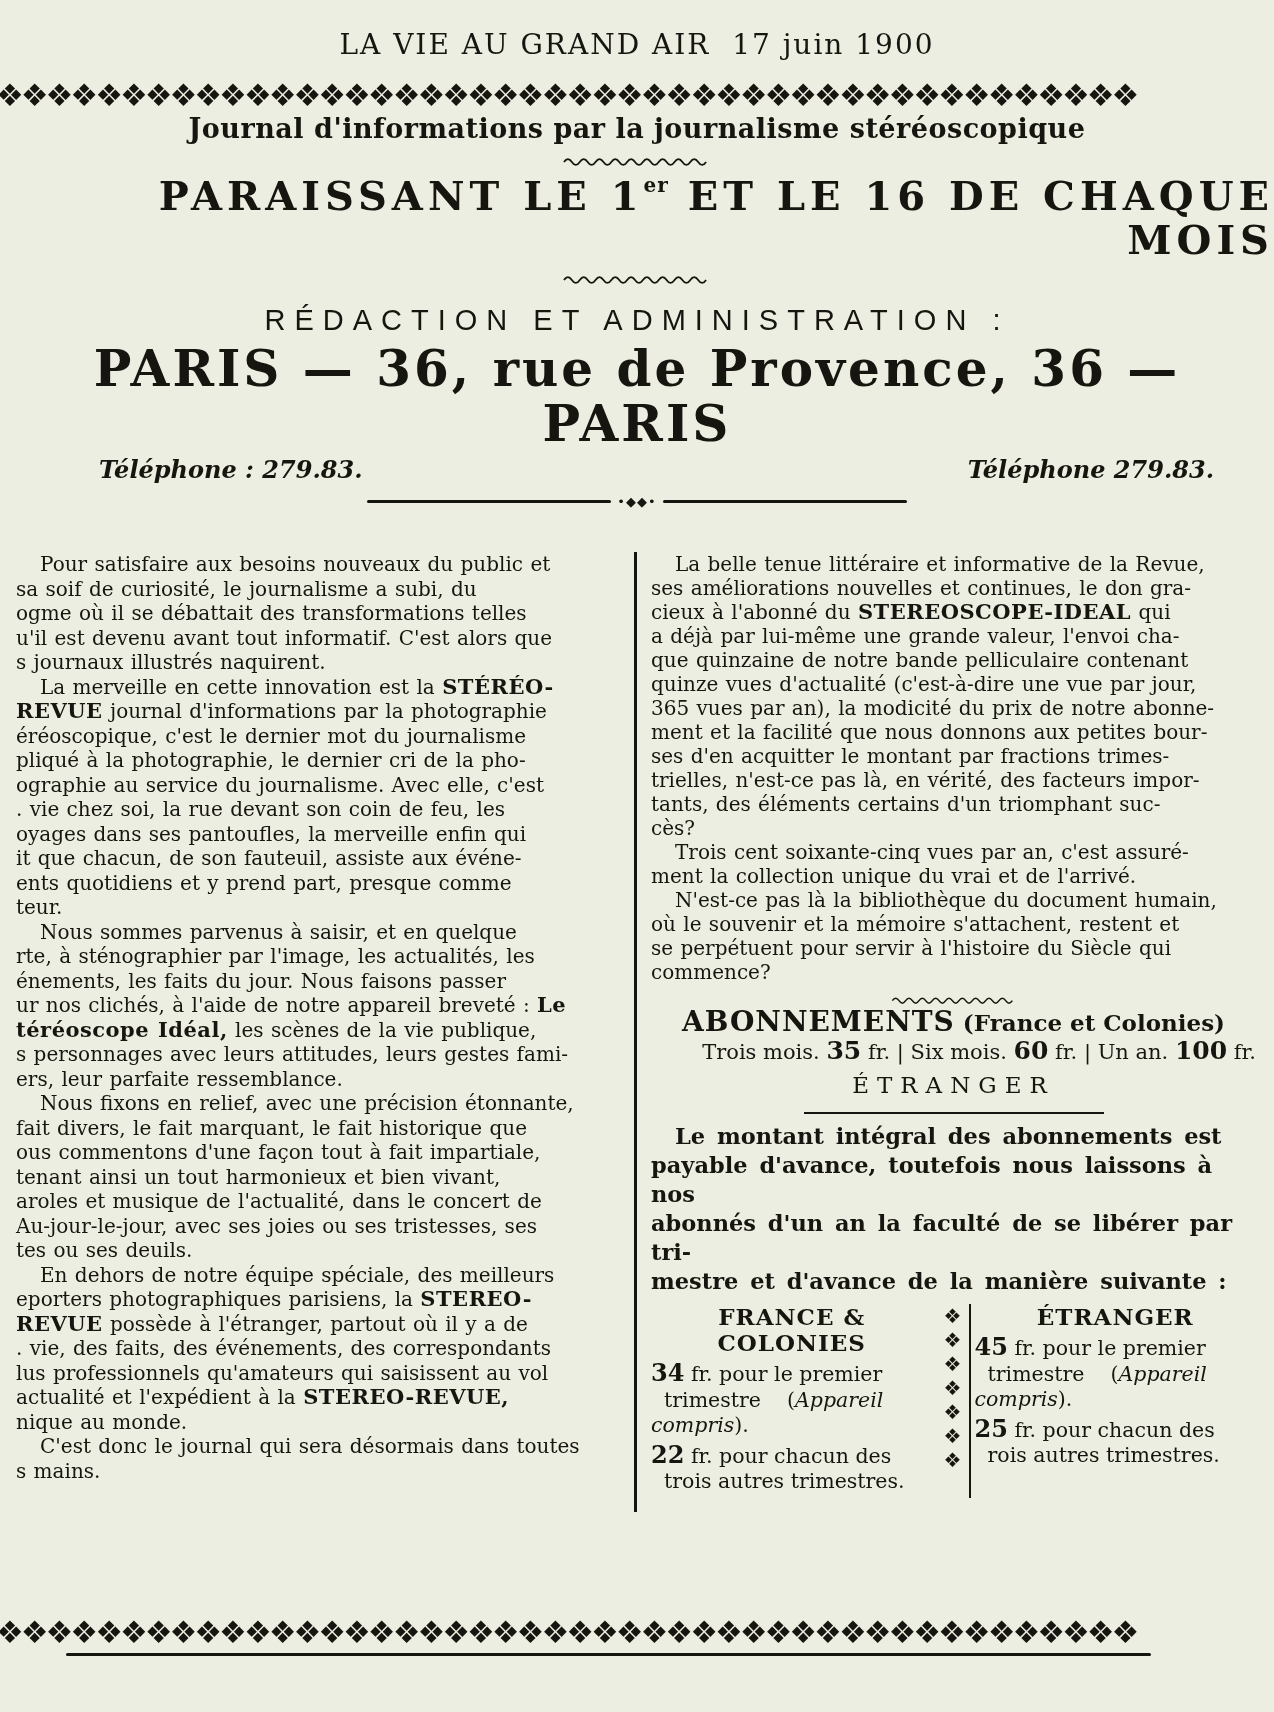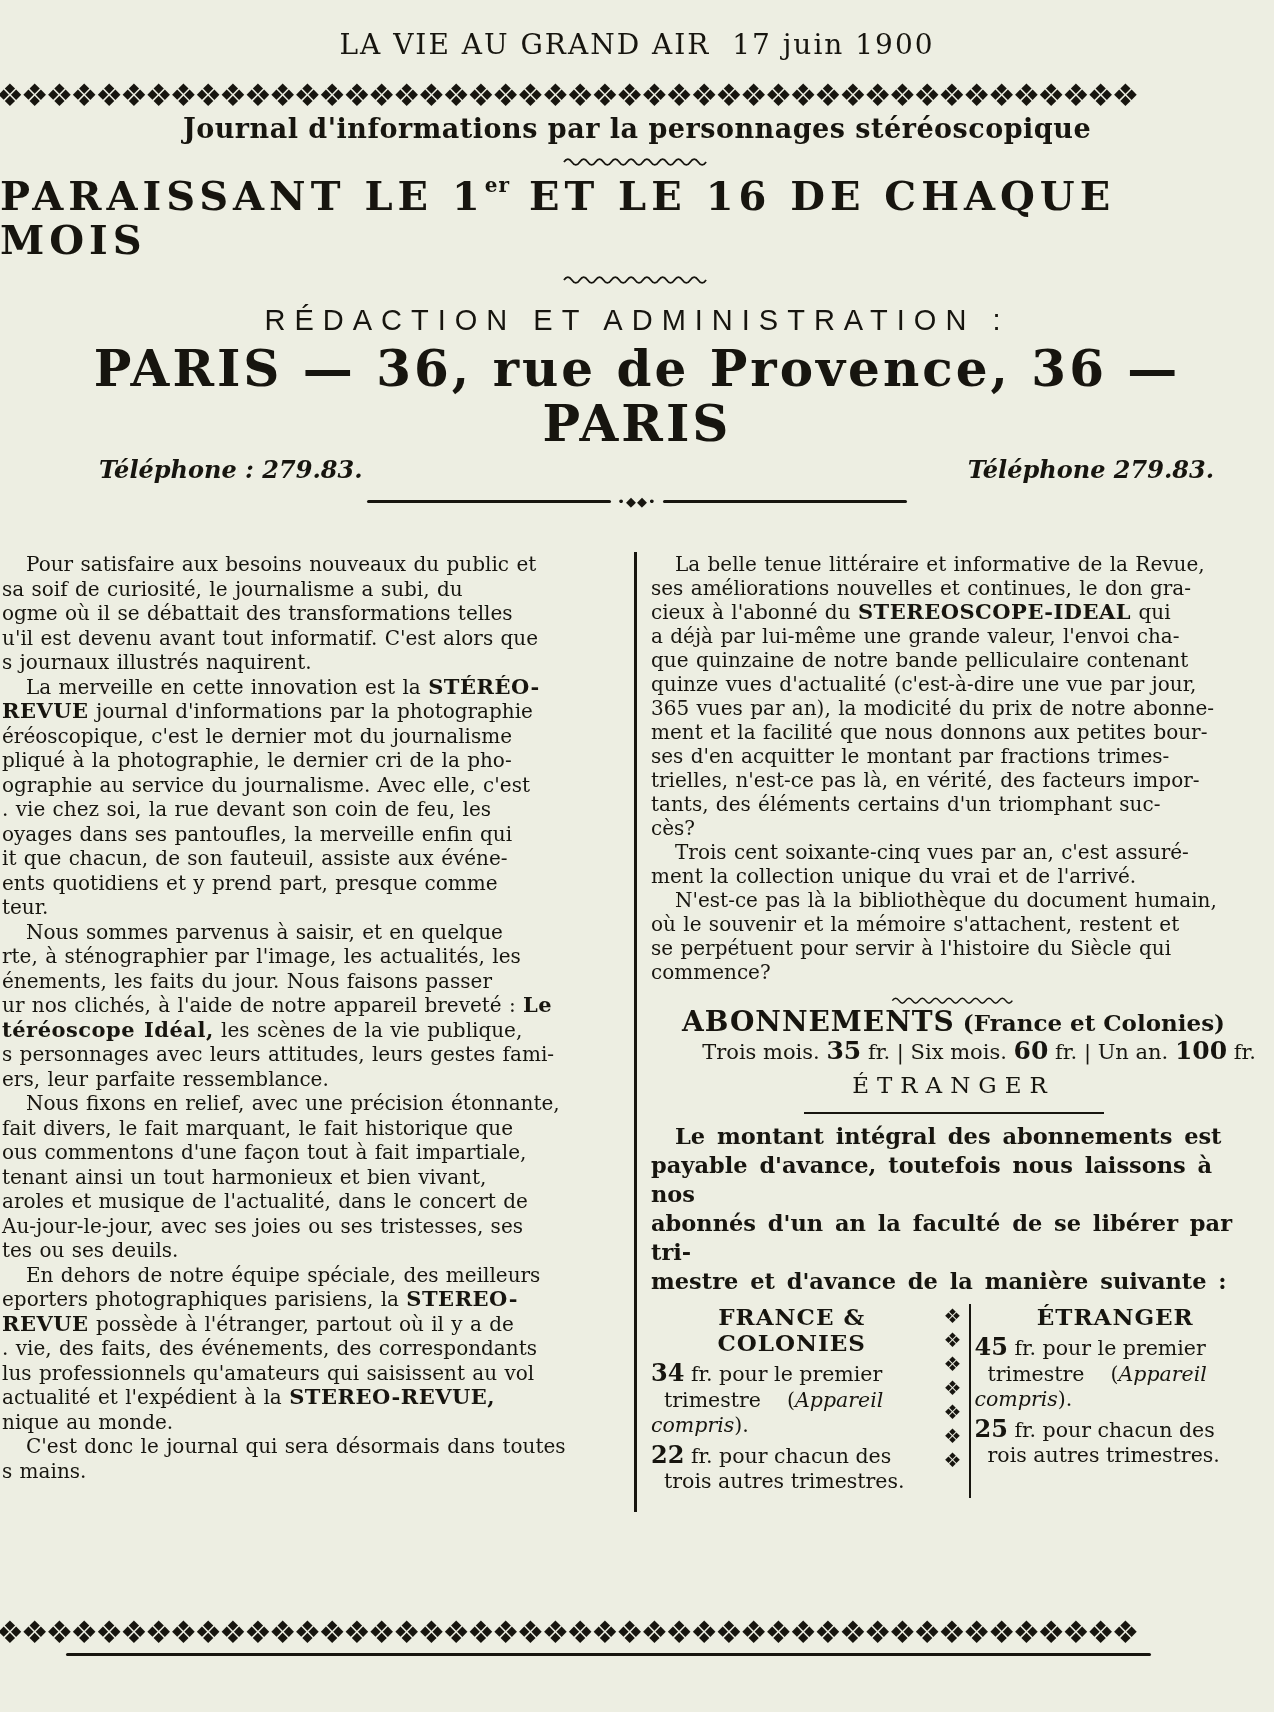--- a/index.html
+++ b/index.html
@@ -28,21 +28,21 @@
     margin:2px 0 0 0; text-align:center;
     font-size:96px; line-height:1.05; font-weight:bold;
     letter-spacing:3px; font-family:"DejaVu Serif",serif;
   }
   .subtitle {
     margin-top:0px; text-align:center;
     font-size:27px; font-weight:bold; letter-spacing:0.5px;
   }
   .wavy { display:block; margin:10px auto 0 auto; }
   .frequency {
-    margin-top:8px; text-align:left;
+    margin-top:8px; text-align:right;
     font-size:40px; font-weight:bold; letter-spacing:5px; line-height:1.1;
   }
   .frequency sup { font-size:20px; vertical-align:18px; letter-spacing:1px; }
   .redaction {
     margin-top:20px; text-align:center;
     font-family:"Liberation Sans","DejaVu Sans",sans-serif;
     font-size:29px; font-weight:normal; letter-spacing:9px;
   }
   .address {
     margin-top:4px; text-align:center;
@@ -58,21 +58,21 @@
     display:flex; align-items:center; gap:6px; height:14px;
   }
   .mid-divider .line { flex:1; height:3px; background:var(--ink); border-radius:2px; }
   .mid-divider .diamonds { font-family:"DejaVu Sans",sans-serif; font-size:13px; letter-spacing:1px; }
 
   .columns {
     display:flex; margin-top:0; padding-top:44px; height:1004px; overflow:hidden;
   }
   .col { white-space:normal; }
   .col p { margin:0; text-indent:24px; white-space:pre-line; word-spacing:1px; }
-  .col.left { width:634px; padding:0 8px 0 2px; font-size:20px; line-height:24.5px; }
+  .col.left { width:634px; padding:0 8px 0 16px; font-size:20px; line-height:24.5px; }
   .col.right {
     flex:1; border-left:3px solid var(--ink);
     padding:0 18px 0 14px; font-size:20px; line-height:24px;
   }
   .col p b { font-size:21px; letter-spacing:0.5px; }
 
   .abo-title { margin-top:6px; text-align:center; font-weight:bold; font-size:23px; }
   .abo-title b { font-size:28px; letter-spacing:1px; }
   .price-line { text-align:right; font-size:21px; line-height:32px; white-space:nowrap; }
   .price-line b { font-size:25px; }
@@ -102,21 +102,21 @@
 </head>
 <body style="--bg: #edeee2; --ink: #17150f;">
 
 <div class="page">
 
   <div class="masthead">LA VIE AU GRAND AIR  17 juin 1900</div>
 
   <div class="ornament-row">❖❖❖❖❖❖❖❖❖❖❖❖❖❖❖❖❖❖❖❖❖❖❖❖❖❖❖❖❖❖❖❖❖❖❖❖❖❖❖❖❖❖❖❖❖❖</div>
 
 
-  <div class="subtitle">Journal d'informations par la personnages stéréoscopique</div>
+  <div class="subtitle">Journal d'informations par la journalisme stéréoscopique</div>
 
   <svg class="wavy" width="150" height="12" viewBox="0 0 152 12">
     <path d="M2 8 Q6 2 10 8 T18 8 T26 8 T34 8 T42 8 T50 8 T58 8 T66 8 T74 8 T82 8 T90 8 T98 8 T106 8 T114 8 T122 8 T130 8 T138 8 T146 8" fill="none" stroke="#17150f" stroke-width="1.8"></path>
   </svg>
 
   <div class="frequency">
     <span>PARAISSANT LE 1</span><sup>er</sup><span> ET LE 16 DE CHAQUE MOIS</span>
   </div>
 
   <svg class="wavy" width="150" height="12" viewBox="0 0 152 12">

